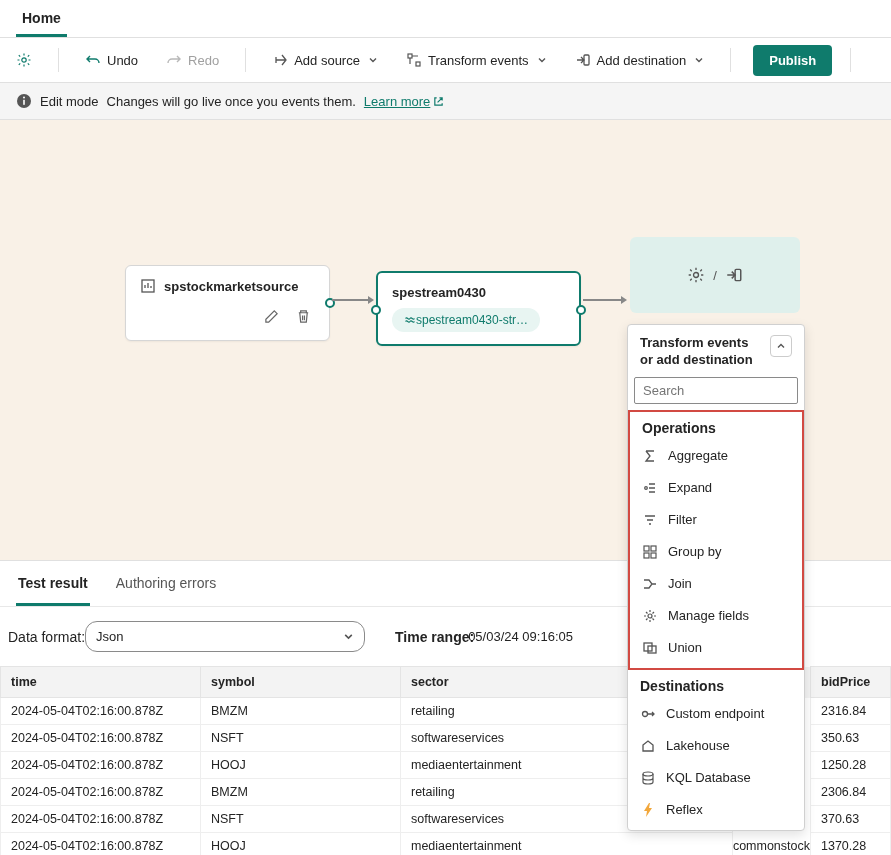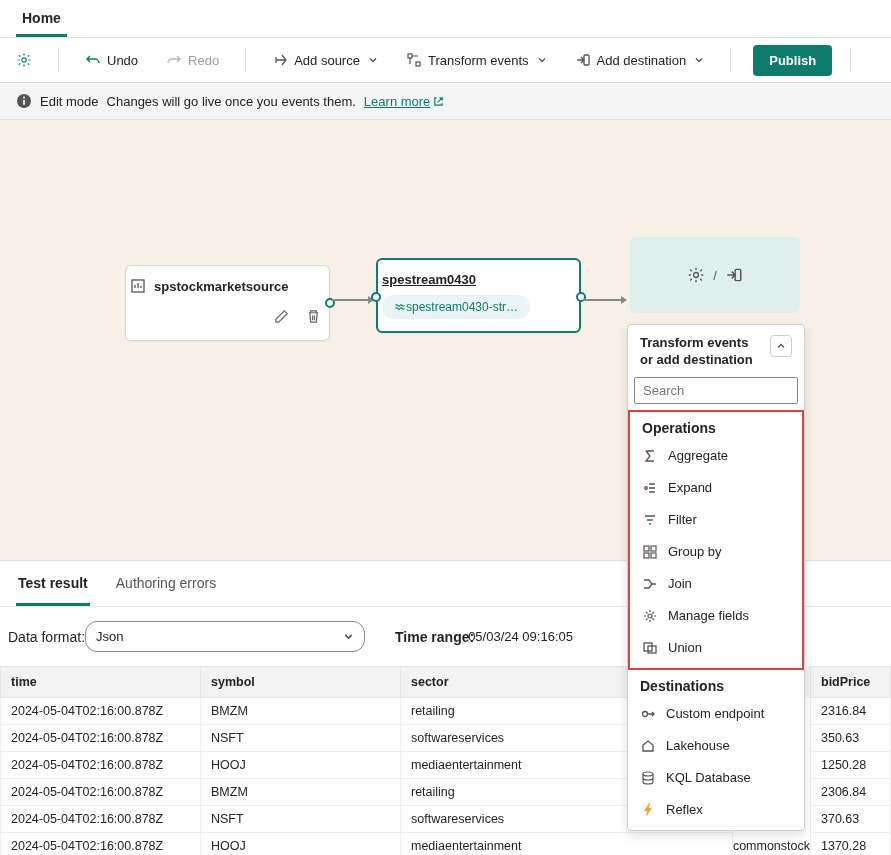--- a/index.html
+++ b/index.html
@@ -20,21 +20,21 @@
 
 
 .edit-bar { display: flex; align-items: center; gap: 8px; padding: 10px 16px; background: #f5f5f5; border-bottom: 1px solid #e0e0e0; }
 .edit-bar .info-icon { width: 16px; height: 16px; }
 .edit-bar .label { font-weight: 400; }
 .edit-bar .link { color: #0f7b6c; text-decoration: underline; cursor: pointer; display: inline-flex; align-items: center; gap: 3px; }
 
 
 .canvas { background: #f9f1e7; height: 440px; position: relative; overflow: hidden; }
 
-.node-card { position: absolute; background: #fff; border: 1px solid #d6d6d6; border-radius: 6px; padding: 12px 4px; box-shadow: 0 1px 2px rgba(0,0,0,0.05); }
+.node-card { position: absolute; background: #fff; border: 1px solid #d6d6d6; border-radius: 6px; padding: 12px 14px; box-shadow: 0 1px 2px rgba(0,0,0,0.05); }
 .node-card.selected { border: 2px solid #0f7b6c; }
 .node-header { display: flex; align-items: center; gap: 8px; font-weight: 600; font-size: 13px; }
 .node-actions { display: flex; justify-content: flex-end; gap: 8px; margin-top: 10px; }
 .mini-icon-btn { width: 24px; height: 24px; display: flex; align-items: center; justify-content: center; border: none; background: transparent; cursor: pointer; border-radius: 4px; color: #666; }
 
 .port { position: absolute; width: 10px; height: 10px; background: #fff; border: 2px solid #0f7b6c; border-radius: 50%; }
 
 .pill { display: inline-flex; align-items: center; background: #e8f5f2; border-radius: 14px; padding: 5px 12px; font-size: 12px; color: #0f7b6c; margin-top: 8px; }
 
 .dest-card { position: absolute; background: #dff0ec; border-radius: 6px; width: 170px; padding: 24px 14px; display: flex; align-items: center; justify-content: center; gap: 8px; color: #555; }
@@ -172,21 +172,21 @@
             <path d="M3 4h10M5 4V2h6v2M4 4l1 10h6l1-10M7 7v5M9 7v5"></path>
           </svg>
       </button>
     </div>
     <div class="port" style="right:-6px; top:32px;"></div>
   </div>
 
   <div class="connector" style="left:332px; top:179px; width:38px;"></div>
   <div class="arrow-head" style="left:368px; top:176px;"></div>
 
-  <div class="node-card selected" style="left:376px; top:138px; width:205px;text-decoration:underline;">
+  <div class="node-card selected" style="left:376px; top:151px; width:205px;">
     <div class="port" style="left:-7px; top:32px;"></div>
     <div class="node-header">
       <span>spestream0430</span>
     </div>
     <div class="pill">
       <svg width="12" height="12" viewBox="0 0 16 16" fill="none" stroke="#0f7b6c" stroke-width="1.4">
           <path d="M2 6c2-3 4 3 6 0s4 3 6 0M2 10c2-3 4 3 6 0s4 3 6 0"></path>
         </svg>
       <span>spestream0430-str…</span>
     </div>

